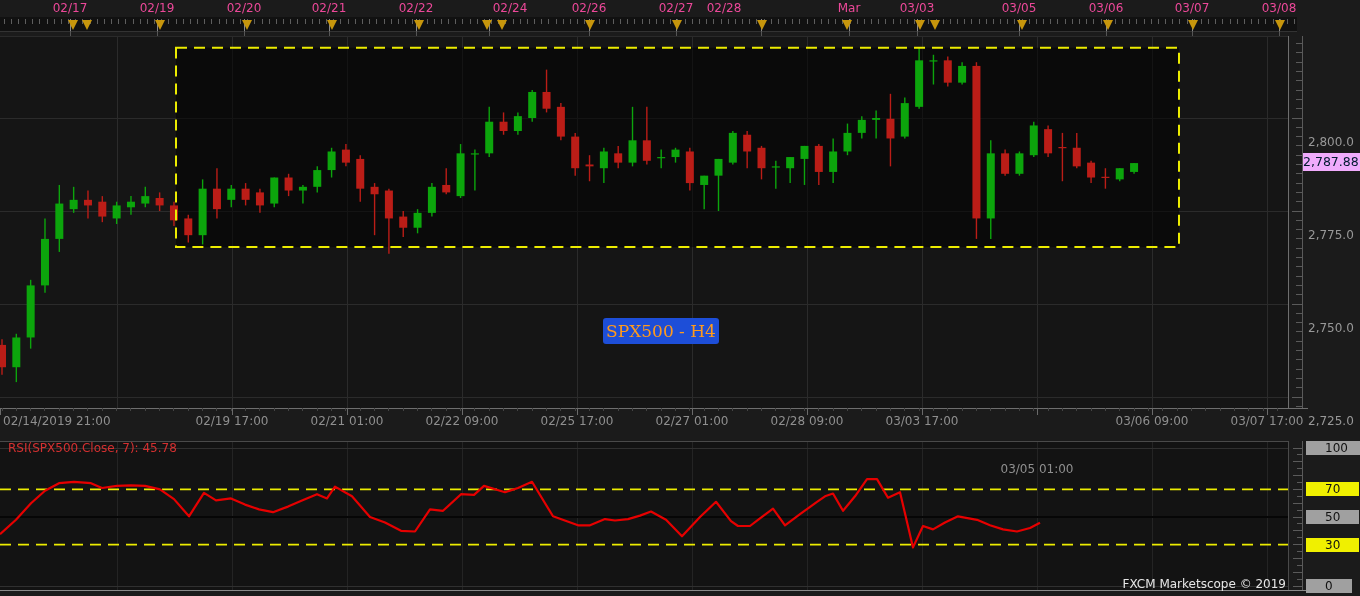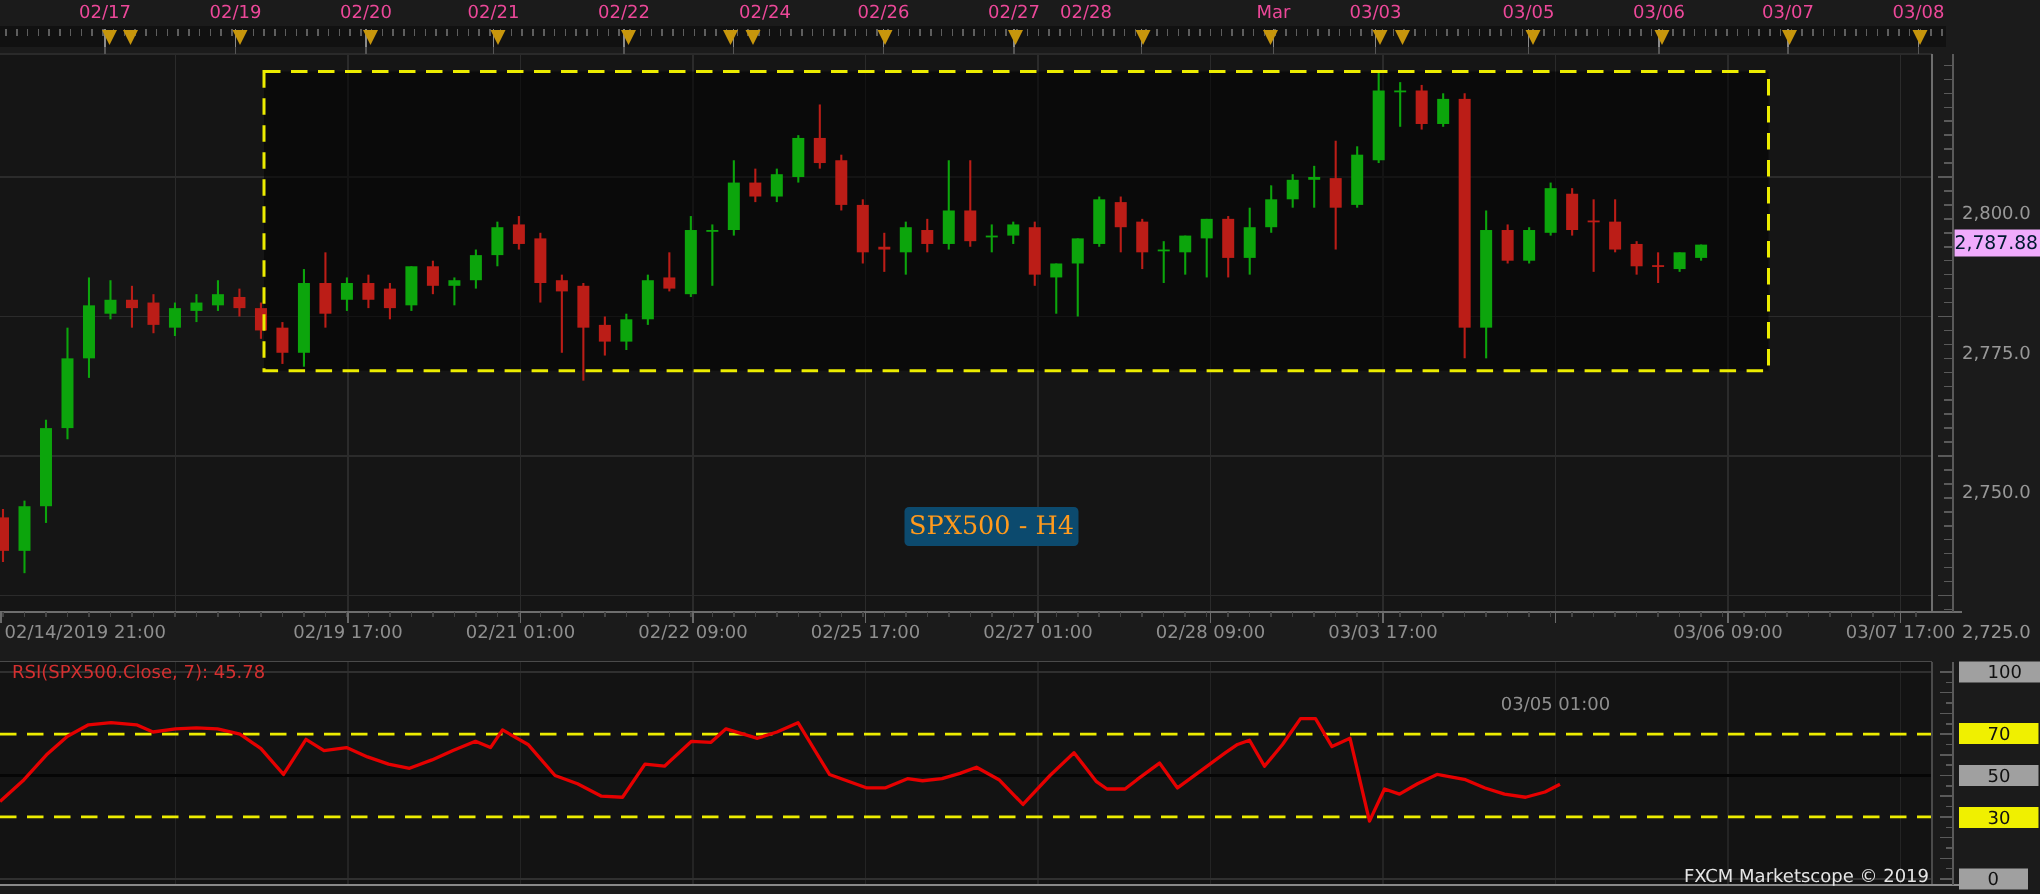--- a/index.html
+++ b/index.html
@@ -17,22 +17,22 @@
     position:absolute;left:1303px;top:153px;width:58px;height:18px;line-height:18px;
     background:#f0abfc;color:#001a30;font-size:12.5px;white-space:nowrap;
   }
   .rsi-badge{
     position:absolute;left:1306px;font-size:12px;color:#111;background:#a0a0a0;
     padding:0 19px;line-height:14px;transform:translateY(-50%);white-space:nowrap;
   }
   .rsi-badge.hl{background:#f0f000;}
   .rsi-label{position:absolute;left:8px;top:441px;font-size:12px;color:#d43030;white-space:nowrap;}
   .spx-label{
-    position:absolute;left:603px;top:338px;width:116px;height:26px;line-height:26px;text-align:center;
-    background:#0c4a6e;border-radius:3px;color:#ff9a1c;font-size:17px;
+    position:absolute;left:603px;top:318px;width:116px;height:26px;line-height:26px;text-align:center;
+    background:#1d4ed8;border-radius:3px;color:#ff9a1c;font-size:17px;
     font-family:"DejaVu Serif","Liberation Serif",serif;white-space:nowrap;
   }
   .watermark{position:absolute;top:577px;right:74px;font-size:12px;color:#e6e6e6;white-space:nowrap;}
 </style>
 </head>
 <body>
 
 <div id="app">
   <svg id="chart-svg" width="1360" height="596">
       <rect x="0" y="36" width="1288" height="372" fill="#151515"></rect>

